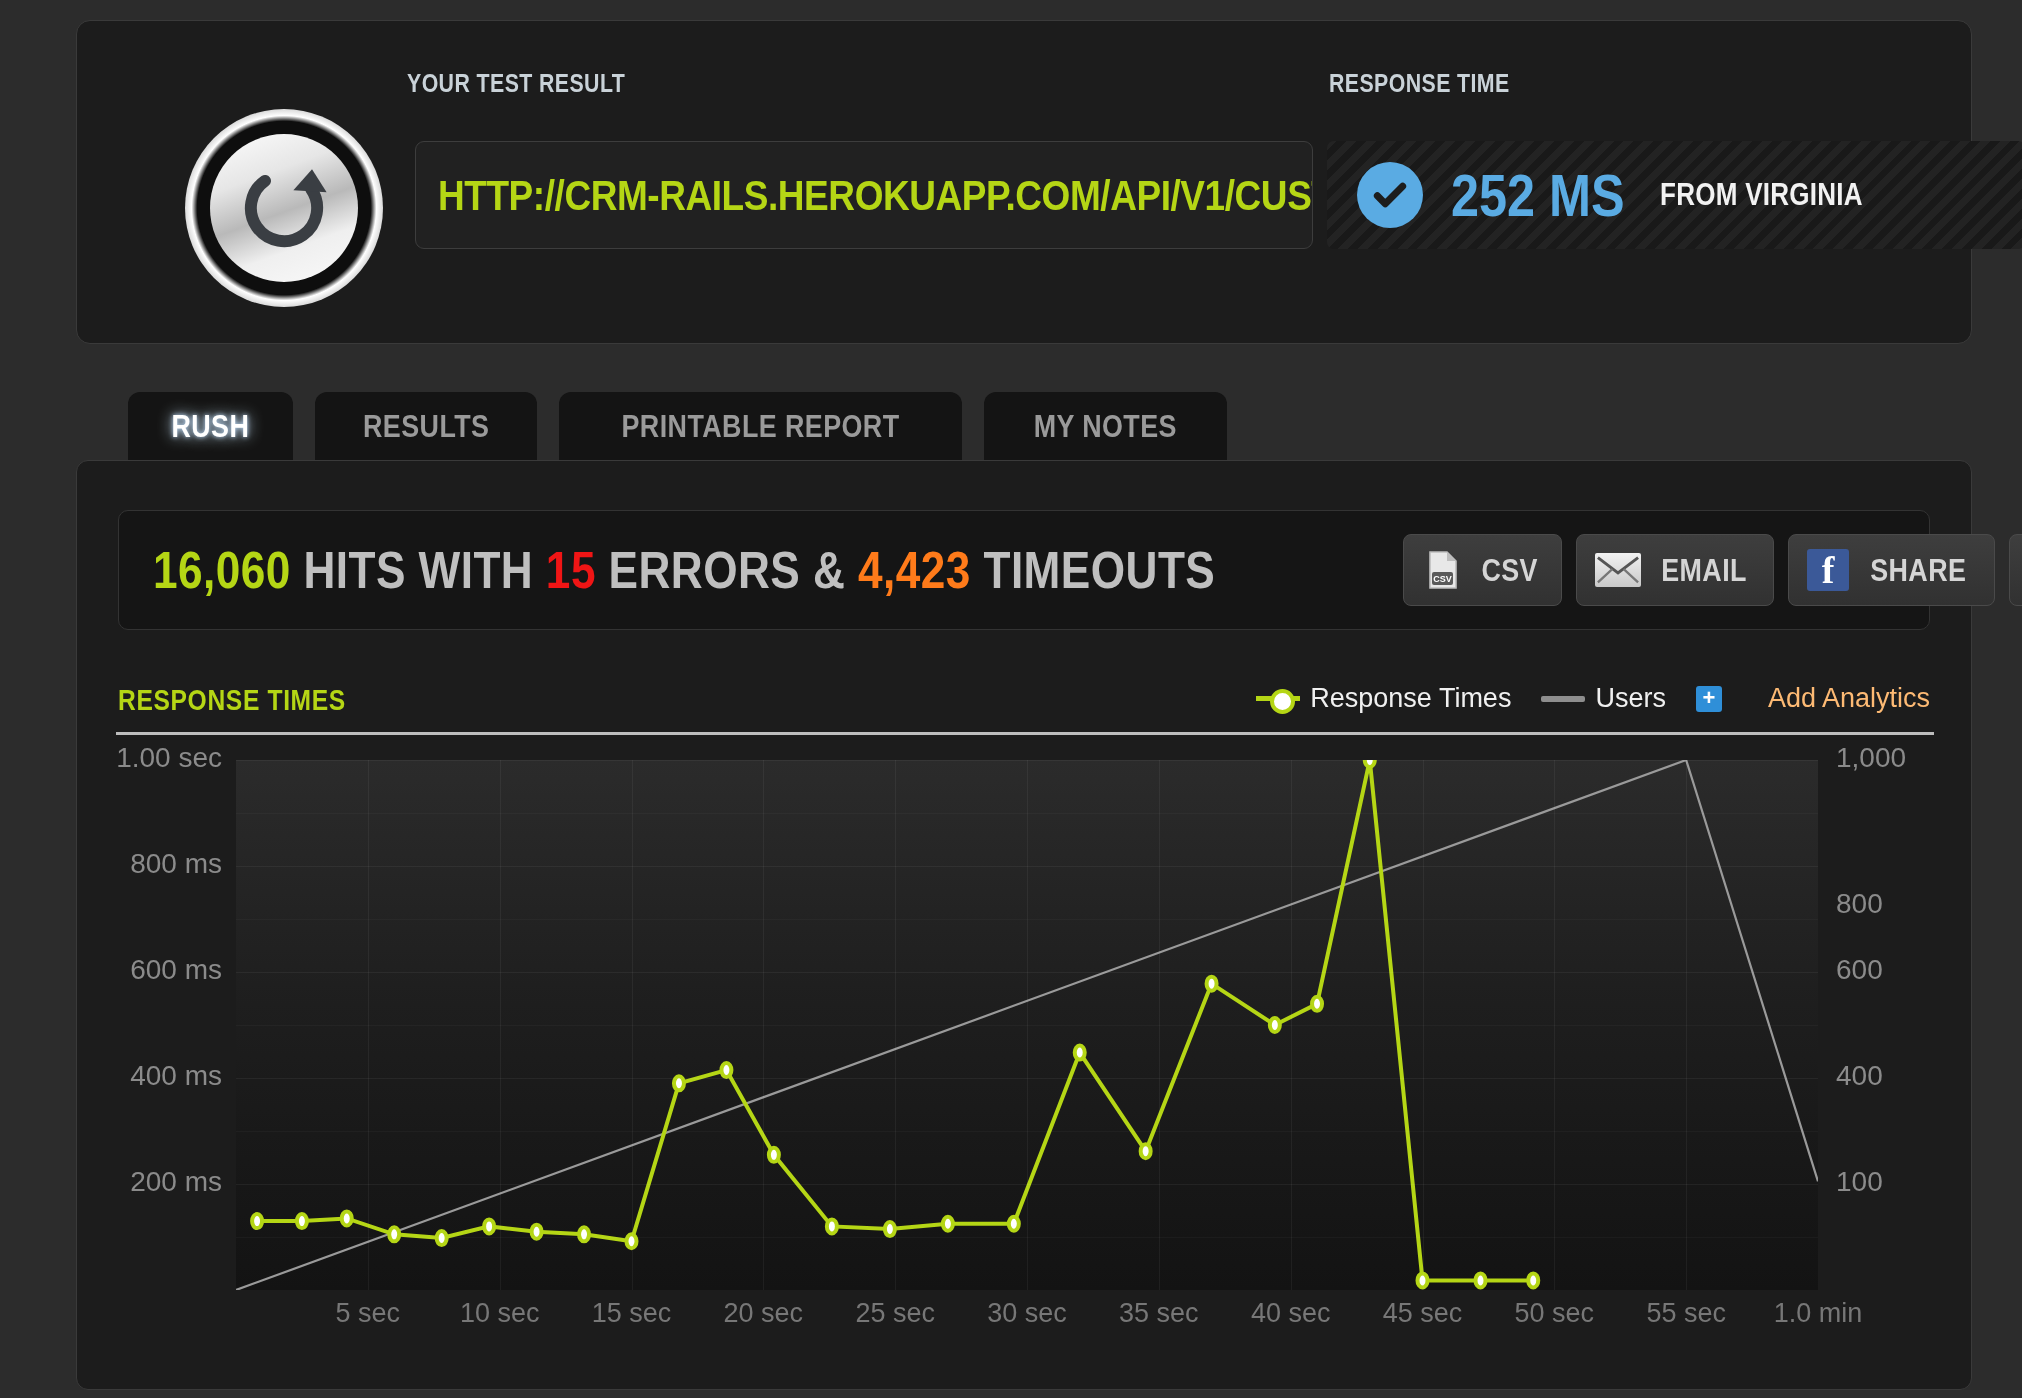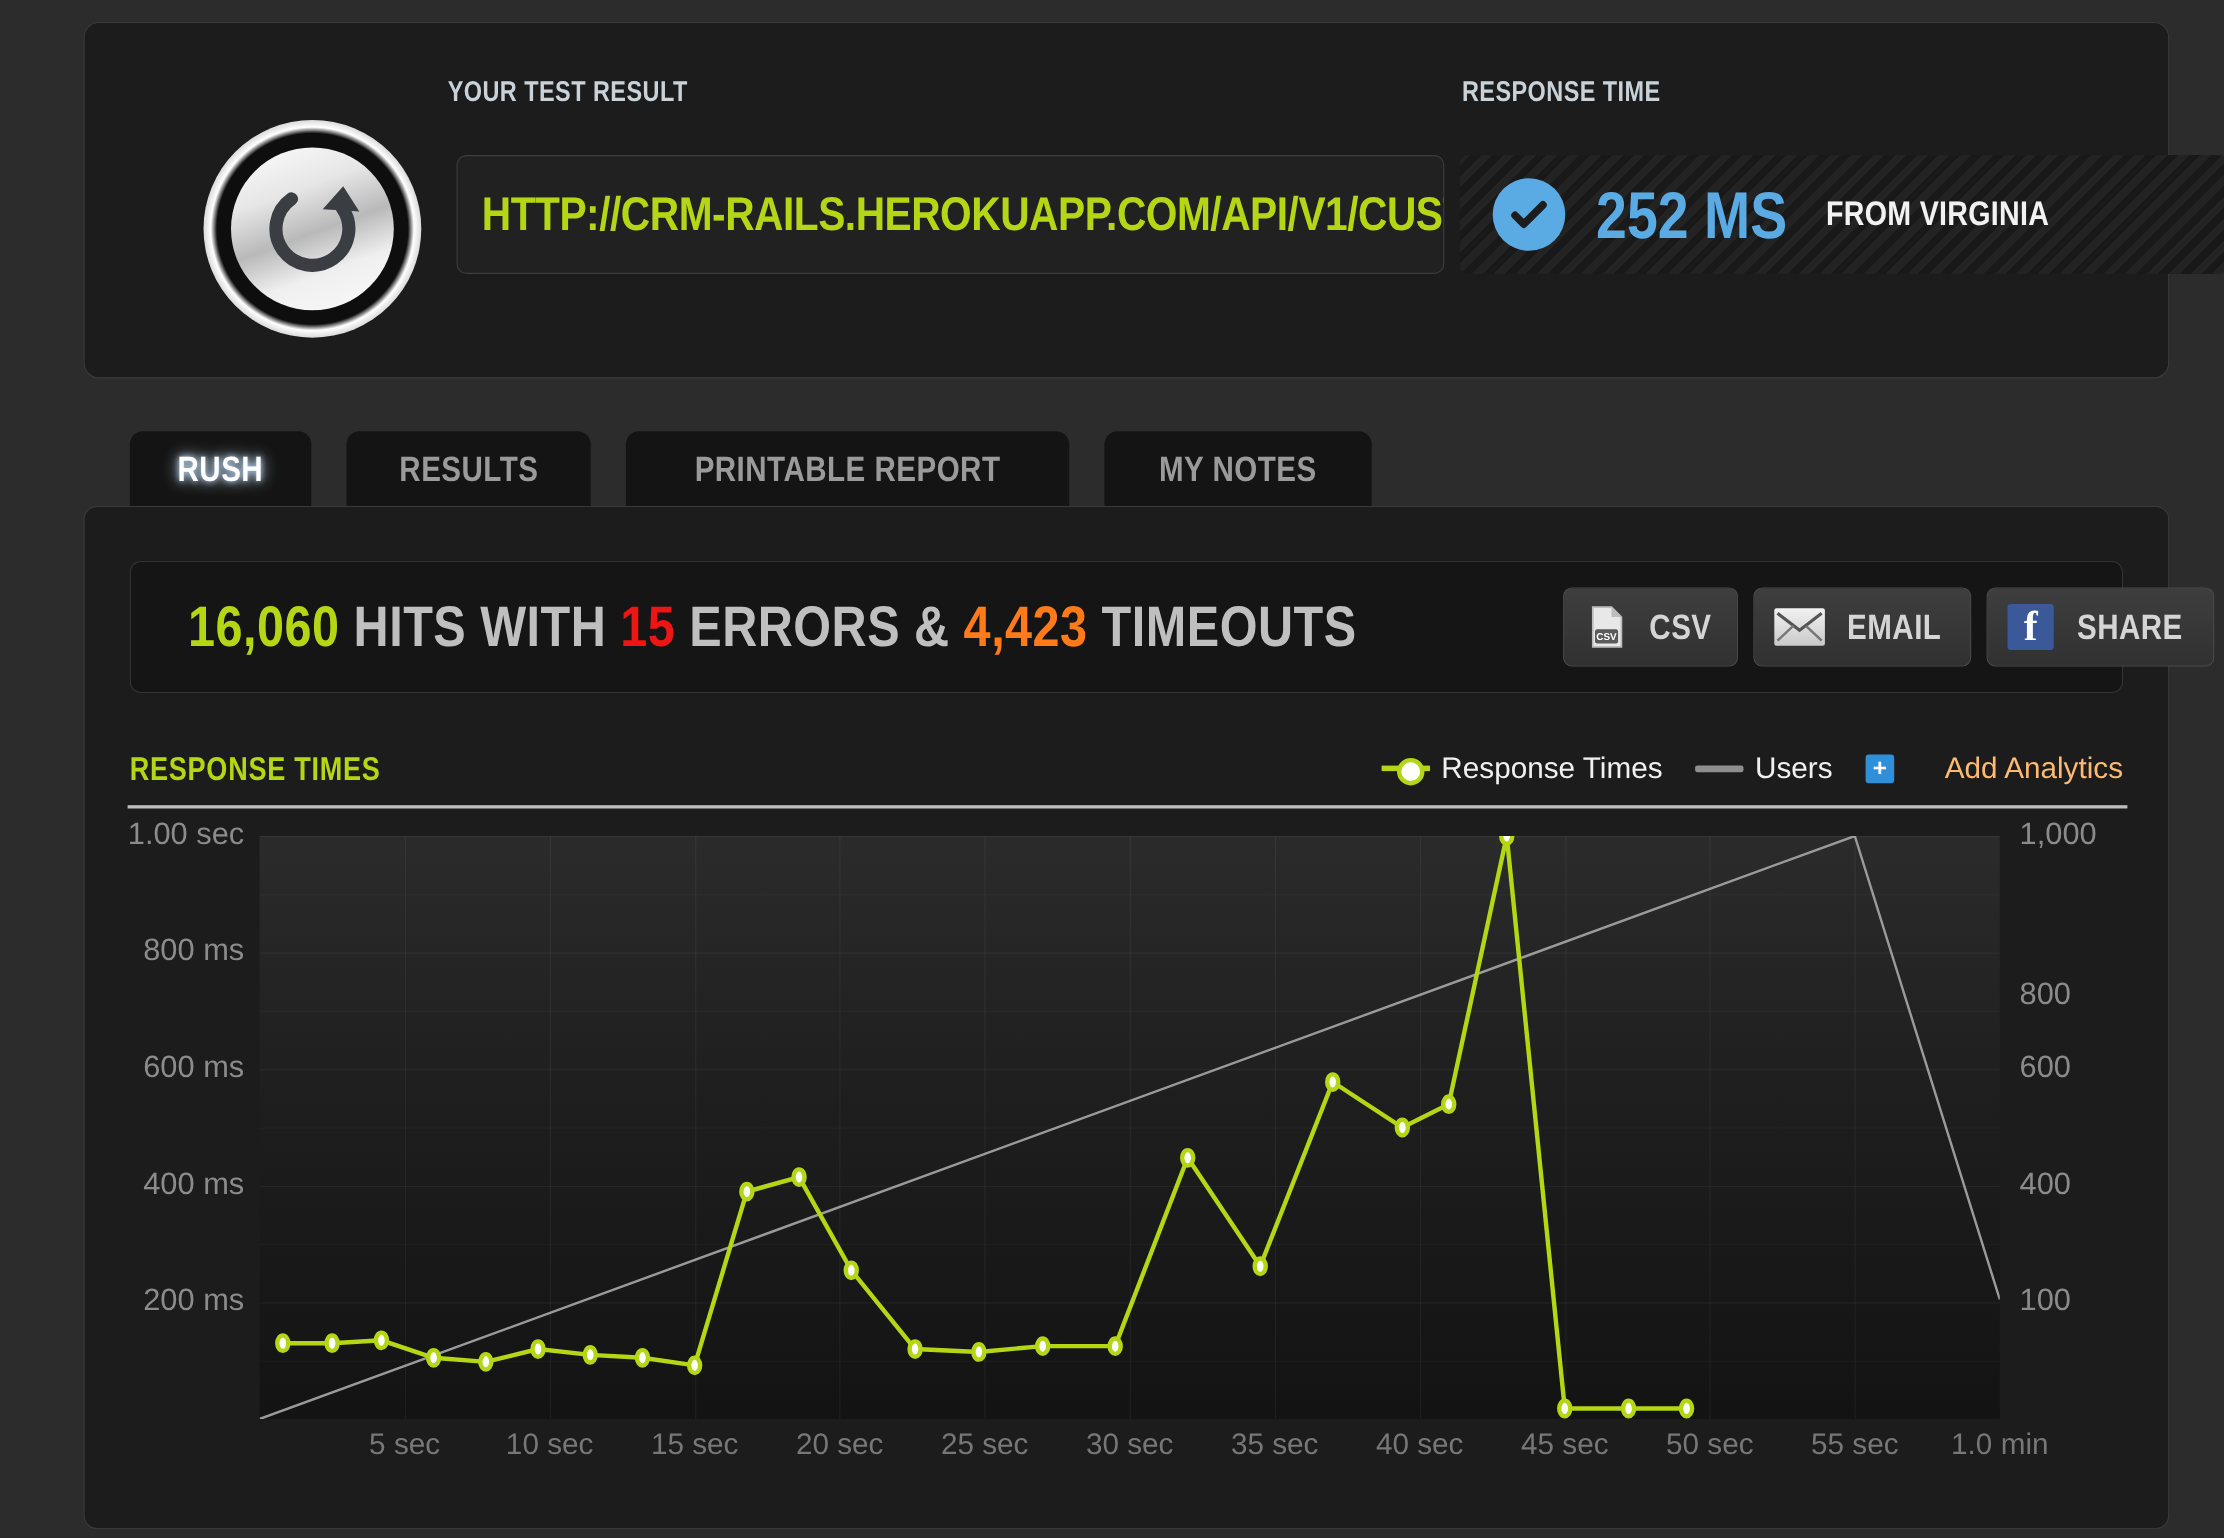--- a/index.html
+++ b/index.html
@@ -103,21 +103,21 @@
     font-size: 31px;
     color: #f2f2f2;
     margin-left: 2px;
     letter-spacing: .3px;
     transform: scaleX(0.84);
     transform-origin: left center;
     white-space: nowrap;
   }
 
   
-  .tabs { position: absolute; left: 118px; top: 392px; display: flex; gap: 32px; align-items: flex-end; z-index: 5;}
+  .tabs { position: absolute; left: 128px; top: 392px; display: flex; gap: 22px; align-items: flex-end; z-index: 5;}
   .tab {
     height: 68px;
     background: #141414;
     border-radius: 12px 12px 0 0;
     display: flex; align-items: center; justify-content: center;
     padding: 0 36px;
     cursor: pointer;
     font-family: "Liberation Sans Narrow", "Liberation Sans", sans-serif;
     font-weight: bold;
     font-size: 32px;
@@ -135,21 +135,21 @@
     border-radius: 12px;
   }
 
   
   .summary-bar {
     position: absolute; left: 118px; top: 510px; width: 1812px; height: 120px;
     background: #151515;
     border: 1px solid #333;
     border-radius: 10px;
     display: flex; align-items: center; justify-content: space-between;
-    padding: 0 26px 0 52px;
+    padding: 0 26px 0 34px;
   }
   .summary-text {
     font-family: "Liberation Sans Narrow", "Liberation Sans", sans-serif;
     font-weight: bold;
     font-size: 52px;
     color: #bfbfbf;
     letter-spacing: .5px;
     transform: scaleX(0.85);
     transform-origin: left center;
     white-space: nowrap;

